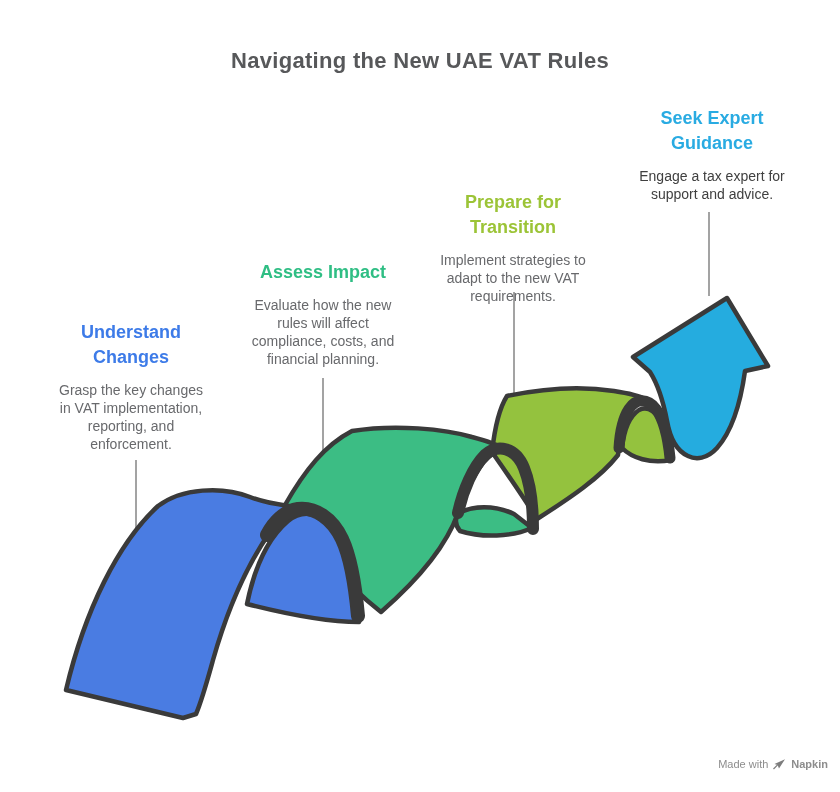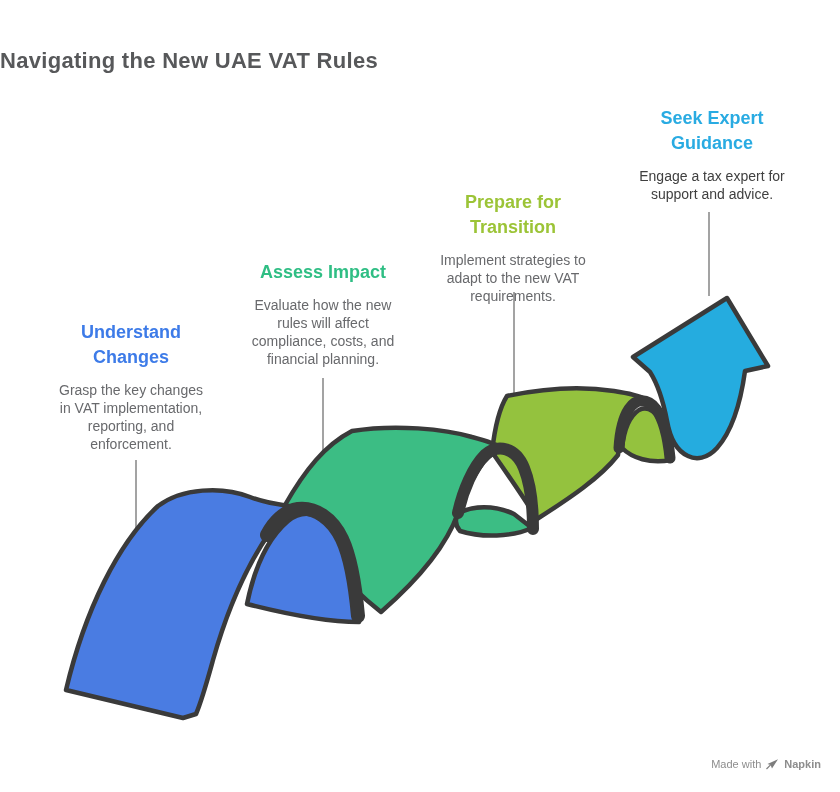--- a/index.html
+++ b/index.html
@@ -1,35 +1,35 @@
 <!DOCTYPE html>
 <html><head>
 <meta charset="utf-8">
 <style>
   html,body{margin:0;padding:0;background:#ffffff;}
   #canvas{position:relative;width:840px;height:792px;background:#ffffff;overflow:hidden;
           font-family:"Liberation Sans",sans-serif;}
-  .page-title{position:absolute;left:0;top:48px;width:840px;
+  .page-title{position:absolute;left:0;top:48px;width:840px;text-align:center;
               font-size:22px;font-weight:700;letter-spacing:.3px;}
   .stage{position:absolute;text-align:center;}
   .stage-heading{font-size:18px;line-height:25px;font-weight:700;white-space:pre-line;}
   .stage-desc{margin-top:11px;font-size:14px;line-height:18px;font-weight:400;white-space:pre-line;}
   .connector{position:absolute;width:2px;}
   #stage-1{left:11px;top:320px;width:240px;}
   #stage-2{left:203px;top:260px;width:240px;}
   #stage-3{left:393px;top:166px;width:240px;margin-top:24px;}
   #stage-4{left:592px;top:106px;width:240px;}
   #connector-1{left:135px;top:460px;height:73px;}
   #connector-2{left:322px;top:378px;height:111px;}
   #connector-3{left:513px;top:292px;height:110px;}
   #connector-4{left:708px;top:212px;height:84px;}
   #ribbon-svg{position:absolute;left:0;top:0;}
   .outlined{stroke:#3A3A3A;stroke-width:4.5;stroke-linejoin:round;}
   .swoosh{fill:none;stroke-linecap:round;}
-  .watermark{position:absolute;right:19px;bottom:22px;display:flex;align-items:center;gap:5px;
+  .watermark{position:absolute;right:12px;bottom:22px;display:flex;align-items:center;gap:5px;
              font-size:11px;}
   .watermark .brand{font-weight:700;}
   .wm-icon{display:inline-block;width:13px;height:12px;}
 </style>
 </head>
 <body>
 
 <div id="canvas">
 
   <div class="page-title" style="color: rgb(87, 88, 90);">Navigating the New UAE VAT Rules</div>

